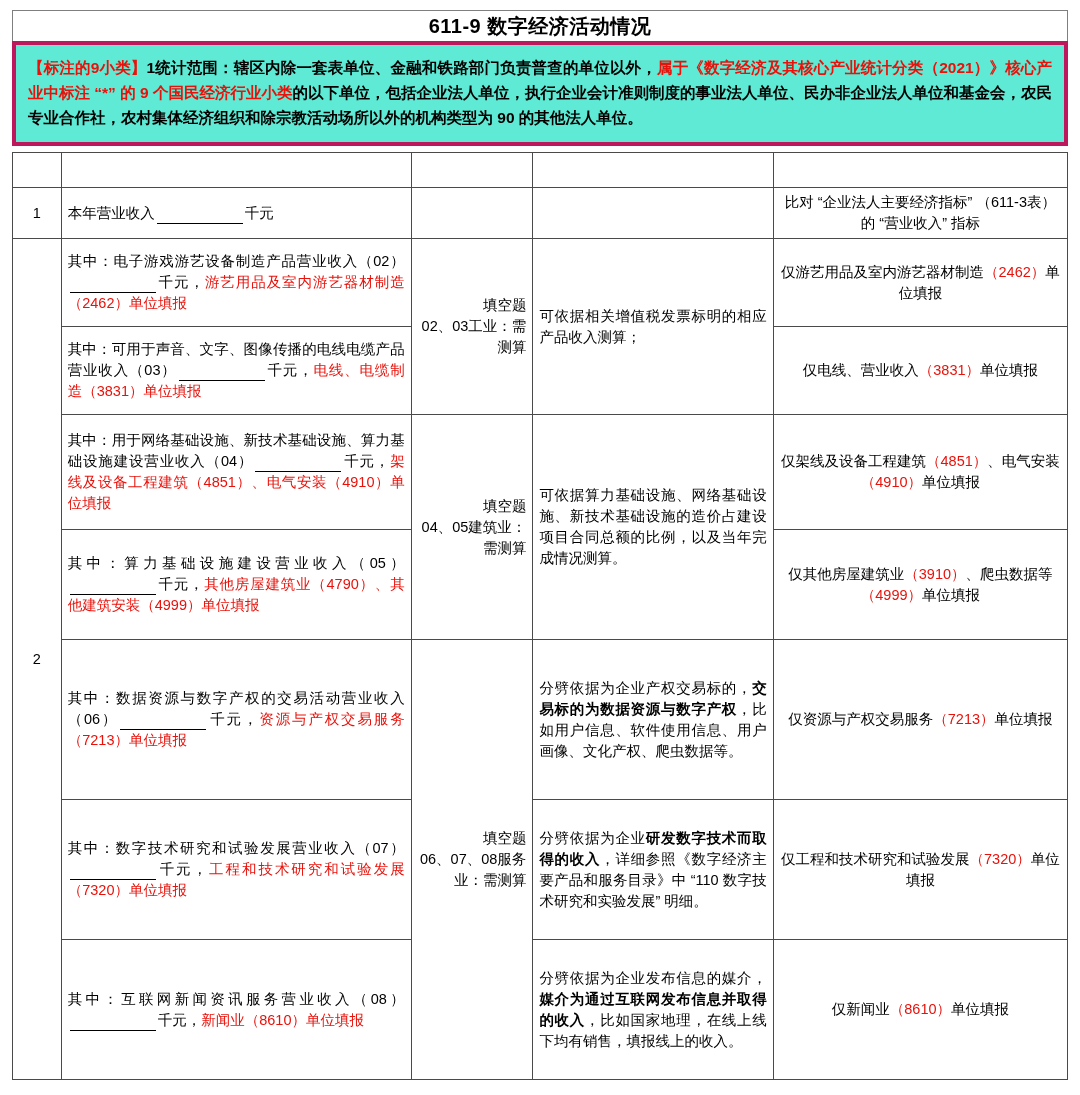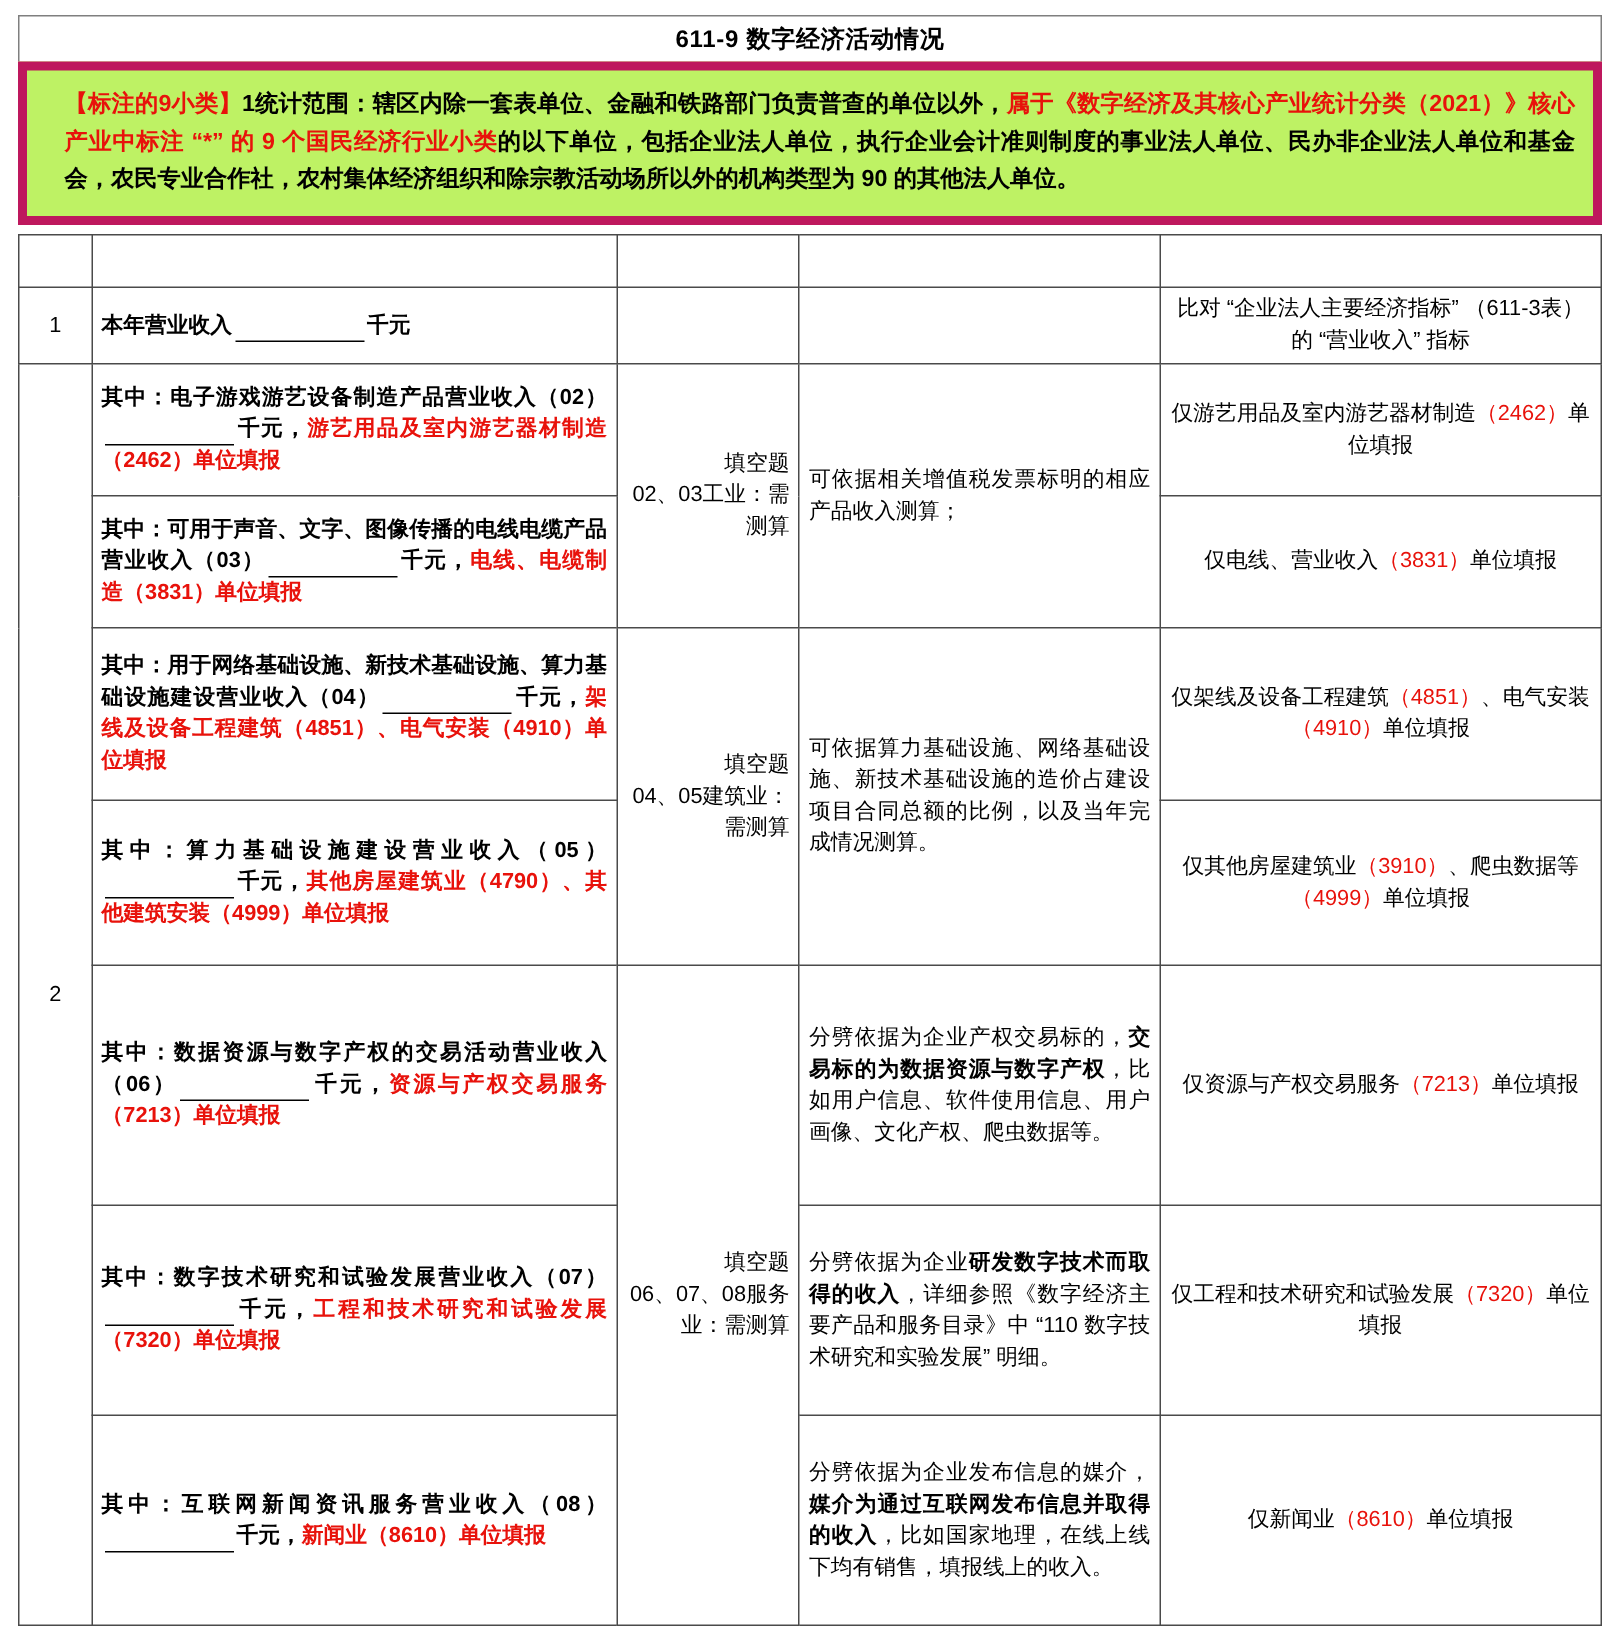--- a/index.html
+++ b/index.html
@@ -27,31 +27,31 @@
   .title-box {
     border: 1px solid #7f7f7f;
     border-bottom: none;
     height: 30px;
     display: flex;
     align-items: center;
     justify-content: center;
     background: #ffffff;
   }
   .title-text {
-    font-size: 16px;
+    font-size: 20px;
     font-weight: bold;
     letter-spacing: 0.5px;
     color: #000;
   }
 
   
   .note-box {
-    border: 6px solid #be185d;
-    padding: 10px 12px 12px 25px;
-    background: #bef264;
+    border: 4px solid #be185d;
+    padding: 10px 12px 12px 12px;
+    background: #5eead4;
   }
   .note-text {
     font-size: 15.5px;
     line-height: 1.62;
     font-weight: bold;
     color: #000;
     text-align: justify;
   }
   .red { color: #e8120b; }
   .red-b { color: #e8120b; font-weight: bold; }
@@ -80,21 +80,21 @@
     height: 26px;
     padding: 2px 4px;
     border: 1px solid #1579c0;
   }
   .c-seq   { width: 48px;  text-align: center; font-size: 15px; }
   .c-ind   { width: 345px; }
   .c-mode  { width: 120px; text-align: center; }
   .c-def   { width: 237px; }
   .c-note  { width: 290px; }
 
-  td.cell-ind   { text-align: justify; vertical-align: middle; font-weight: bold; }
+  td.cell-ind   { text-align: justify; vertical-align: middle; }
   td.cell-mode  { text-align: right; vertical-align: middle; font-size: 15px; line-height:1.5; }
   td.cell-def   { text-align: justify; vertical-align: middle; }
   td.cell-note  { text-align: center; vertical-align: middle; }
   td.cell-seq   { text-align: center; vertical-align: middle; font-size: 15px; }
 
   .blank {
     display: inline-block;
     border-bottom: 1px solid #000;
     min-width: 86px;
     height: 0.95em;

